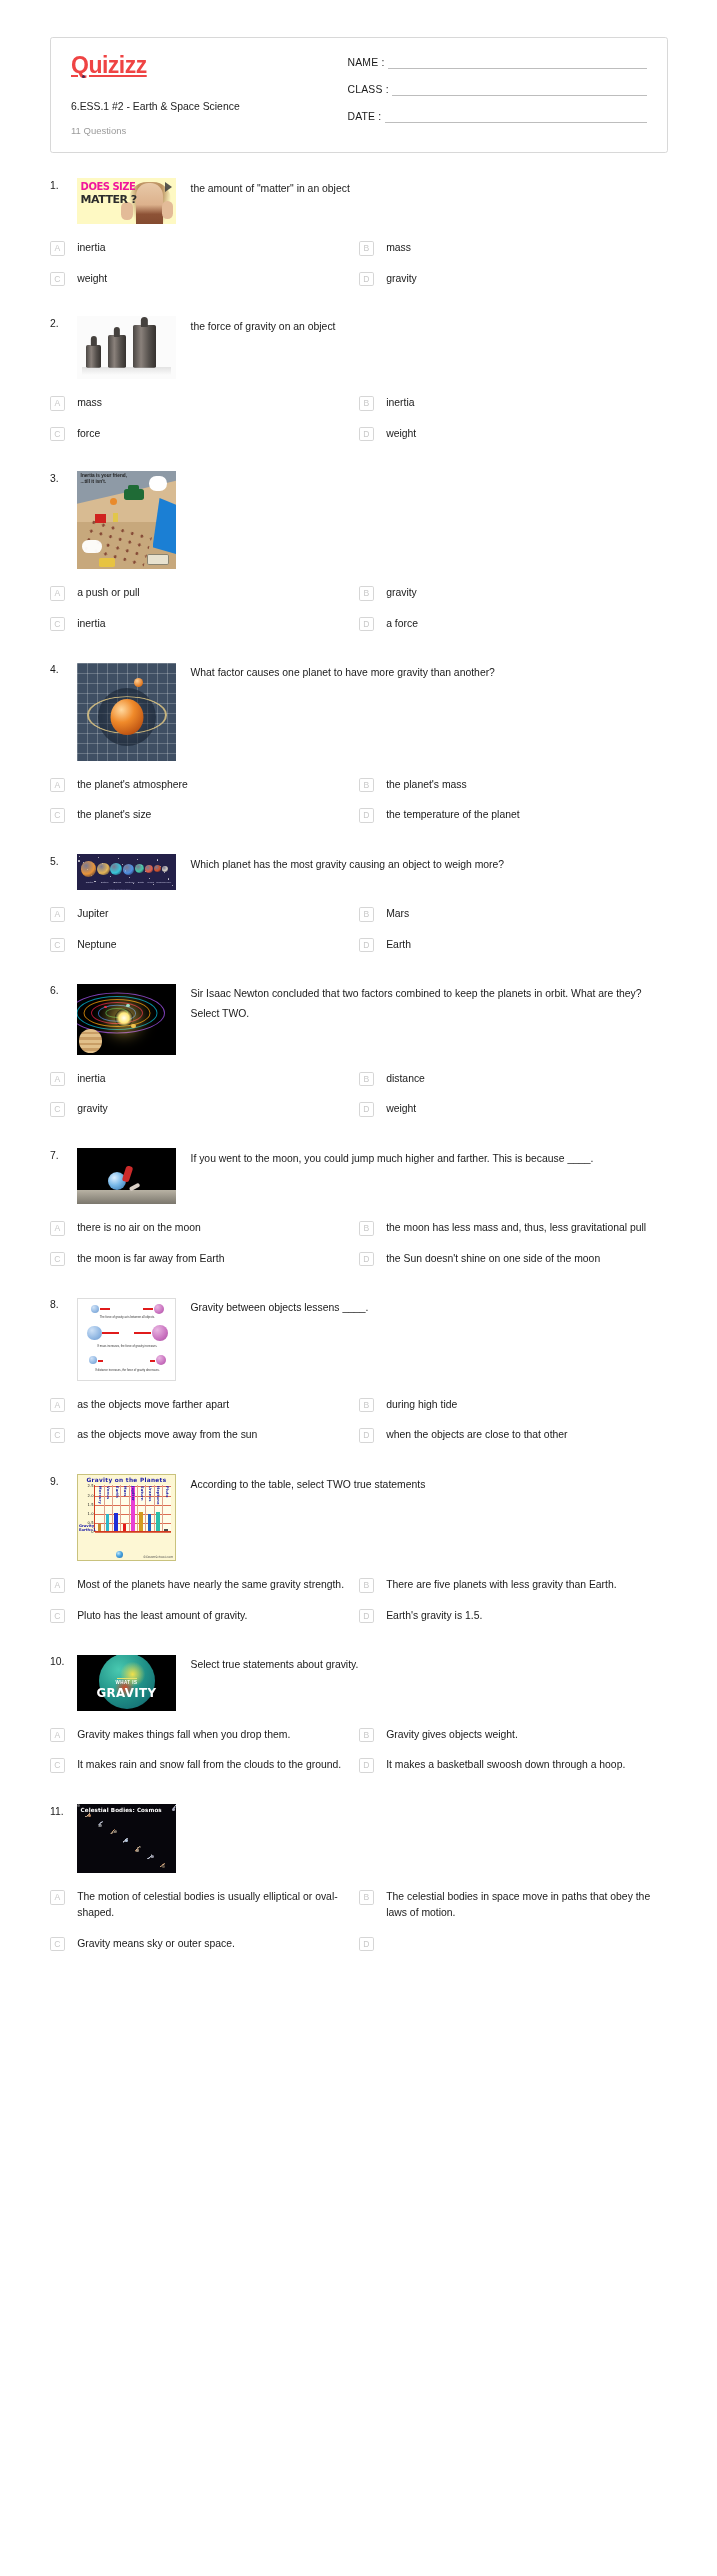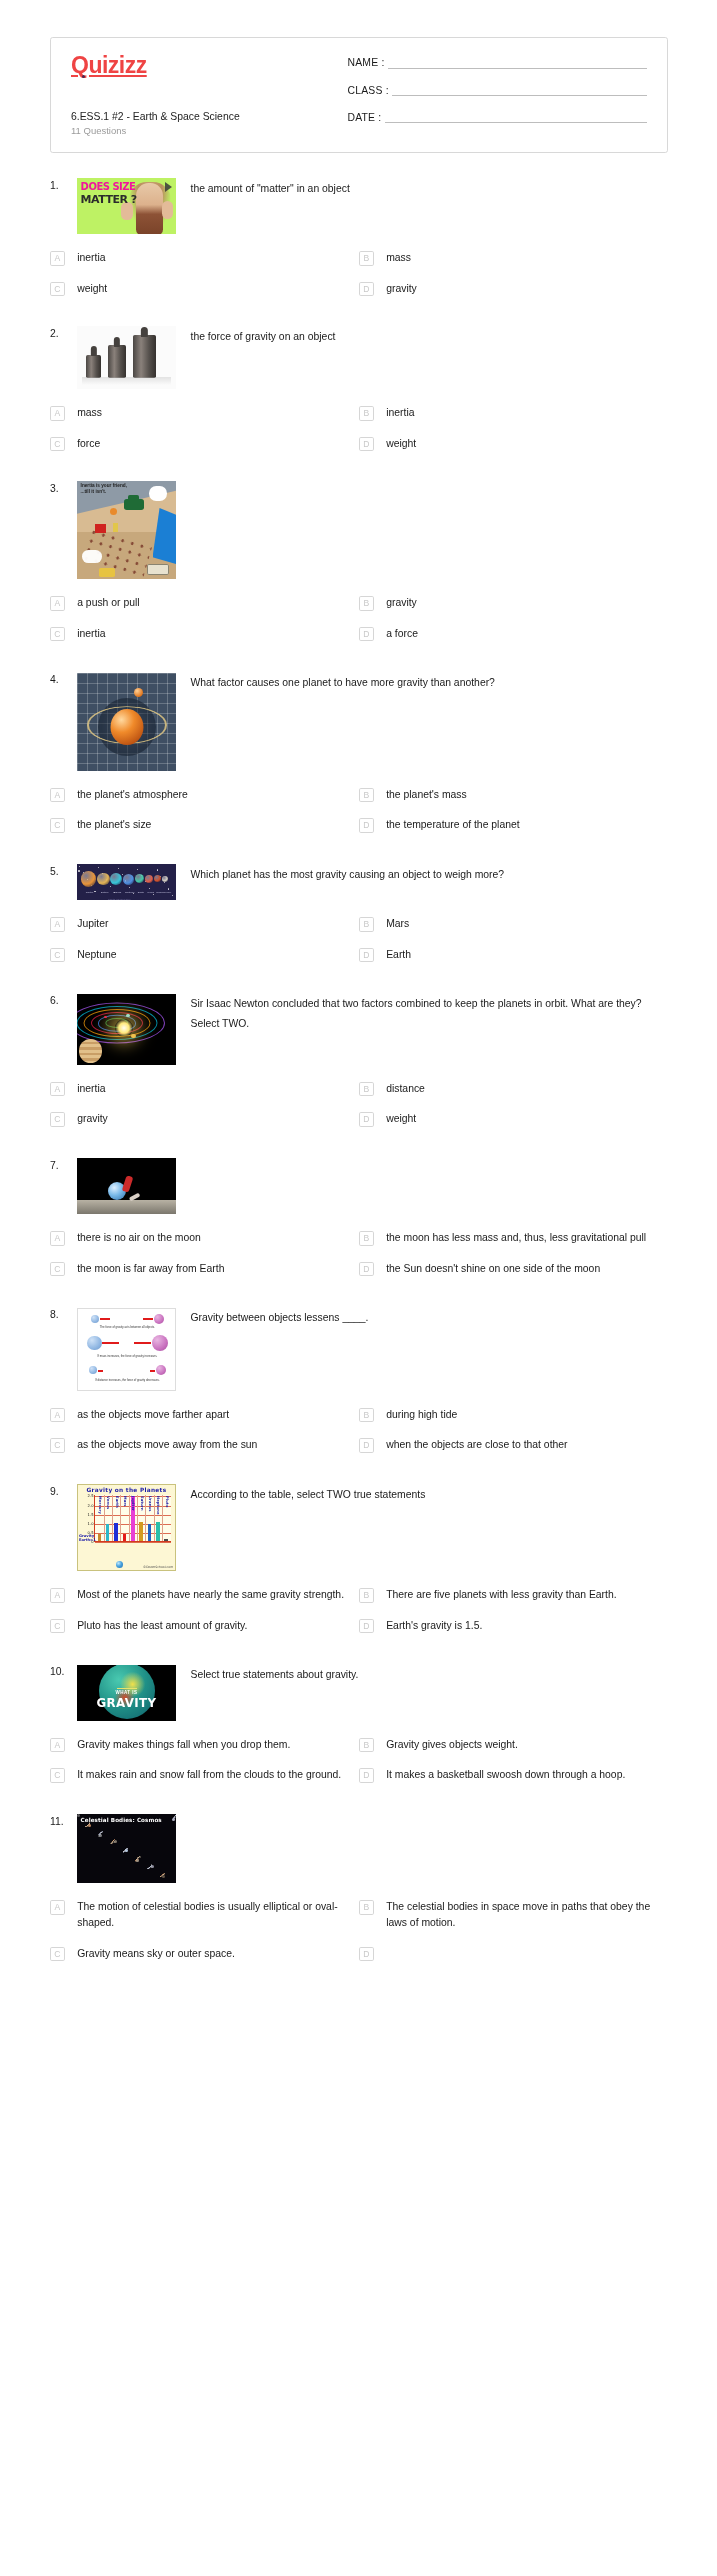--- a/index.html
+++ b/index.html
@@ -49,39 +49,39 @@
     width: 3.2px; height: 3.2px;
     background: #46284f;
     border-radius: 50%;
     left: 11.3px;
     bottom: -0.9px;
   }
   .quiz-title {
     font-size: 10.4px;
     color: #232323;
     line-height: 1.35;
-    margin-bottom: 1px;
+    margin-bottom: 11px;
   }
   .quiz-sub {
     font-size: 9.5px;
     color: #9b9b9b;
     line-height: 1.35;
   }
   .title-wrap { margin-bottom: 1.8px; }
 
   .header-right {
     width: 52%;
     padding-top: 2.7px;
     display: flex;
     flex-direction: column;
     gap: 15.4px;
   }
   .field-row {
     display: flex;
-    align-items: center;
+    align-items: flex-start;
     gap: 3.6px;
   }
   .field-label {
     font-size: 10.4px;
     color: #1a1a1a;
     white-space: nowrap;
     letter-spacing: 0.2px;
   }
   .field-line {
     flex: 1;
@@ -169,21 +169,21 @@
   .play-ico {
     position: absolute; top: 3.6px; right: 4.5px;
     width: 0; height: 0;
     border-left: 7.2px solid #3a3a3a;
     border-top: 5px solid transparent;
     border-bottom: 5px solid transparent;
     opacity: .85;
   }
 
   
-  .art-q1 { height: 56px; background: #bef264; position: relative; }
+  .art-q1 { height: 46px; background: #fef9c3; position: relative; }
   .art-q1 .hd1 { position:absolute; left:3.6px; top:2.7px; font-size:10px; font-weight:800; color:#f0169b; letter-spacing:-0.5px; font-family:"DejaVu Sans", sans-serif;}
   .art-q1 .hd2 { position:absolute; left:3.6px; top:14.5px; font-size:11px; font-weight:800; color:#2c2c2c; letter-spacing:-0.5px; font-family:"DejaVu Sans", sans-serif;}
   .art-q1 .face { position:absolute; right:12.7px; top:4.5px; width:27px; height:52px; background:linear-gradient(180deg,#e8c9a8 0%,#dcb18c 42%,#8d5236 60%,#7a4329 100%); border-radius:12.7px 12.7px 5.4px 5.4px;}
   .art-q1 .hair { position:absolute; right:5.4px; top:3.6px; width:42px; height:52px; background:radial-gradient(ellipse at 50% 15%, #c9a173 0%, #b98f5e 40%, rgba(201,161,115,0) 72%); border-radius:18px;}
   .art-q1 .hand1 { position:absolute; right:43px; top:23.5px; width:11.8px; height:18px; background:#e3bb98; border-radius:5.4px;}
   .art-q1 .hand2 { position:absolute; right:2.7px; top:22.6px; width:11.8px; height:18px; background:#e3bb98; border-radius:5.4px;}
 
   
   .art-q2 { height: 63px; background: #fbfbfb; position: relative; }
   .art-q2 .w { position:absolute; bottom:11px; background:linear-gradient(90deg,#4a4643 0%,#8a817b 35%,#55504c 70%,#35312e 100%); border-radius:1.8px;}
@@ -605,20 +605,21 @@
           <div class="q-media">
             <div class="thumb">
               <div class="art-q7">
       <div class="surf"></div>
                 <div class="earth"></div>
       <div class="jumper"></div>
                 <div class="leg"></div>
               </div>
             </div>
           </div>
+          <div class="q-text">If you went to the moon, you could jump much higher and farther. This is because ____.</div>
         </div>
         <div class="options">
           <div class="opt">
             <div class="opt-key">A</div>
             <div class="opt-text">there is no air on the moon</div>
           </div>
           <div class="opt col-right">
             <div class="opt-key">B</div>
             <div class="opt-text">the moon has less mass and, thus, less gravitational pull</div>
           </div>

